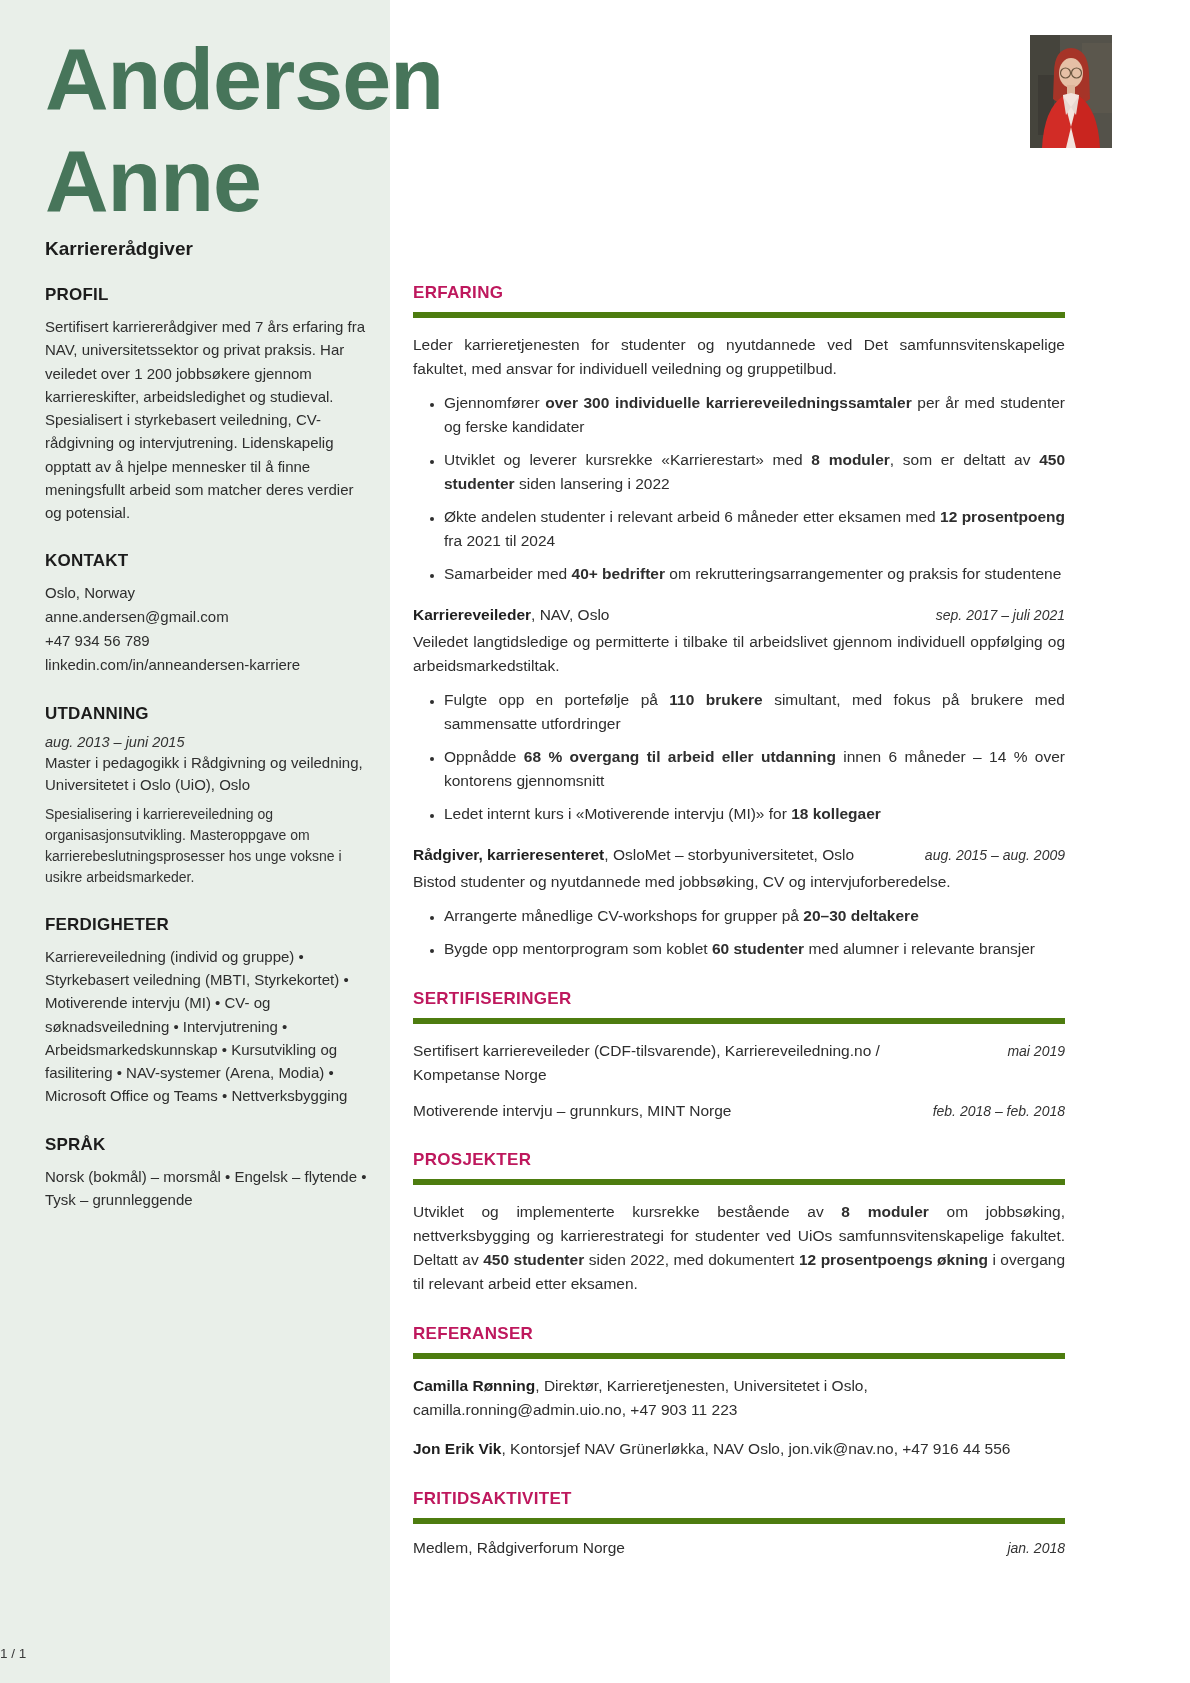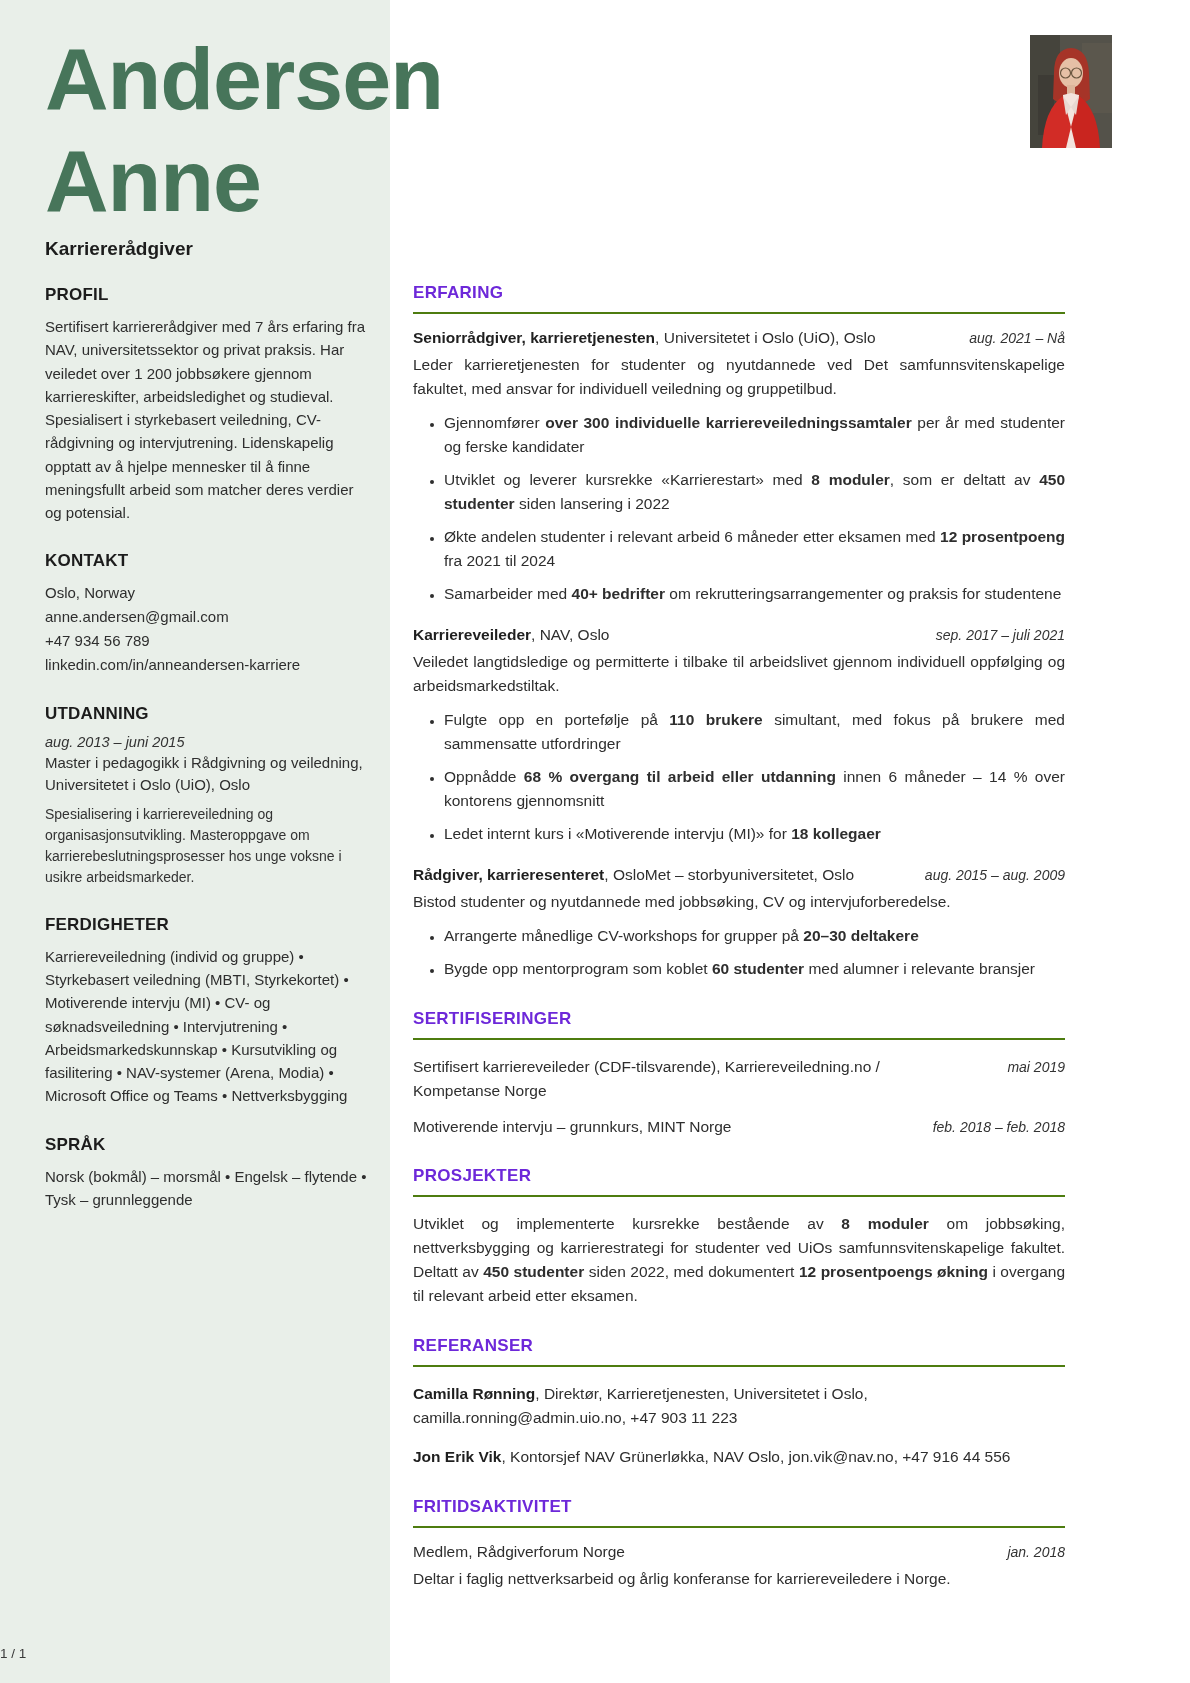--- a/index.html
+++ b/index.html
@@ -90,24 +90,24 @@
   
   .main {
     position: absolute;
     left: 413px; top: 283px;
     width: 652px;
     z-index: 2;
   }
   .section-heading {
     font-size: 17px;
     font-weight: 700;
-    color: #6d28d9;
+    color: #be185d;
     letter-spacing: 0.3px;
     padding-bottom: 9px;
-    border-bottom: 2px solid #4d7c0f;
+    border-bottom: 6px solid #4d7c0f;
     margin-top: 28px;
     margin-bottom: 15px;
   }
   .section-heading.first { margin-top: 0; }
   .entry-head {
     display: flex;
     justify-content: space-between;
     align-items: baseline;
     margin-bottom: 6px;
   }
@@ -218,24 +218,20 @@
 
     <div class="side-heading">SPRÅK</div>
     <div class="side-text">Norsk (bokmål) – morsmål • Engelsk – flytende • Tysk – grunnleggende</div>
   </div>
 
   <div class="main">
 
     <div class="section-heading first">ERFARING</div>
 
     <div>
-      <div class="entry-head">
-        <div class="entry-title"><strong>Seniorrådgiver, karrieretjenesten</strong><span>, Universitetet i Oslo (UiO), Oslo</span></div>
-        <div class="entry-date">aug. 2021 – Nå</div>
-      </div>
       <p class="para">Leder karrieretjenesten for studenter og nyutdannede ved Det samfunnsvitenskapelige fakultet, med ansvar for individuell veiledning og gruppetilbud.</p>
       <ul class="bullets">
         <li><span>Gjennomfører </span><strong>over 300 individuelle karriereveiledningssamtaler</strong><span> per år med studenter og ferske kandidater</span></li>
         <li><span>Utviklet og leverer kursrekke «Karrierestart» med </span><strong>8 moduler</strong><span>, som er deltatt av </span><strong>450 studenter</strong><span> siden lansering i 2022</span></li>
         <li><span>Økte andelen studenter i relevant arbeid 6 måneder etter eksamen med </span><strong>12 prosentpoeng</strong><span> fra 2021 til 2024</span></li>
         <li><span>Samarbeider med </span><strong>40+ bedrifter</strong><span> om rekrutteringsarrangementer og praksis for studentene</span></li>
       </ul>
     </div>
 
     <div>
@@ -279,18 +275,17 @@
 
     <div class="section-heading">REFERANSER</div>
     <p class="ref-item"><strong>Camilla Rønning</strong><span>, Direktør, Karrieretjenesten, Universitetet i Oslo, camilla.ronning@admin.uio.no, +47 903 11 223</span></p>
     <p class="ref-item"><strong>Jon Erik Vik</strong><span>, Kontorsjef NAV Grünerløkka, NAV Oslo, jon.vik@nav.no, +47 916 44 556</span></p>
 
     <div class="section-heading">FRITIDSAKTIVITET</div>
     <div class="entry-head">
       <div class="entry-title">Medlem, Rådgiverforum Norge</div>
       <div class="entry-date">jan. 2018</div>
     </div>
-    <p class="para">Deltar i faglig nettverksarbeid og årlig konferanse for karriereveiledere i Norge.</p>
 
   </div>
 
   <div class="footer">1 / 1</div>
 </div>
 
 </body></html>

